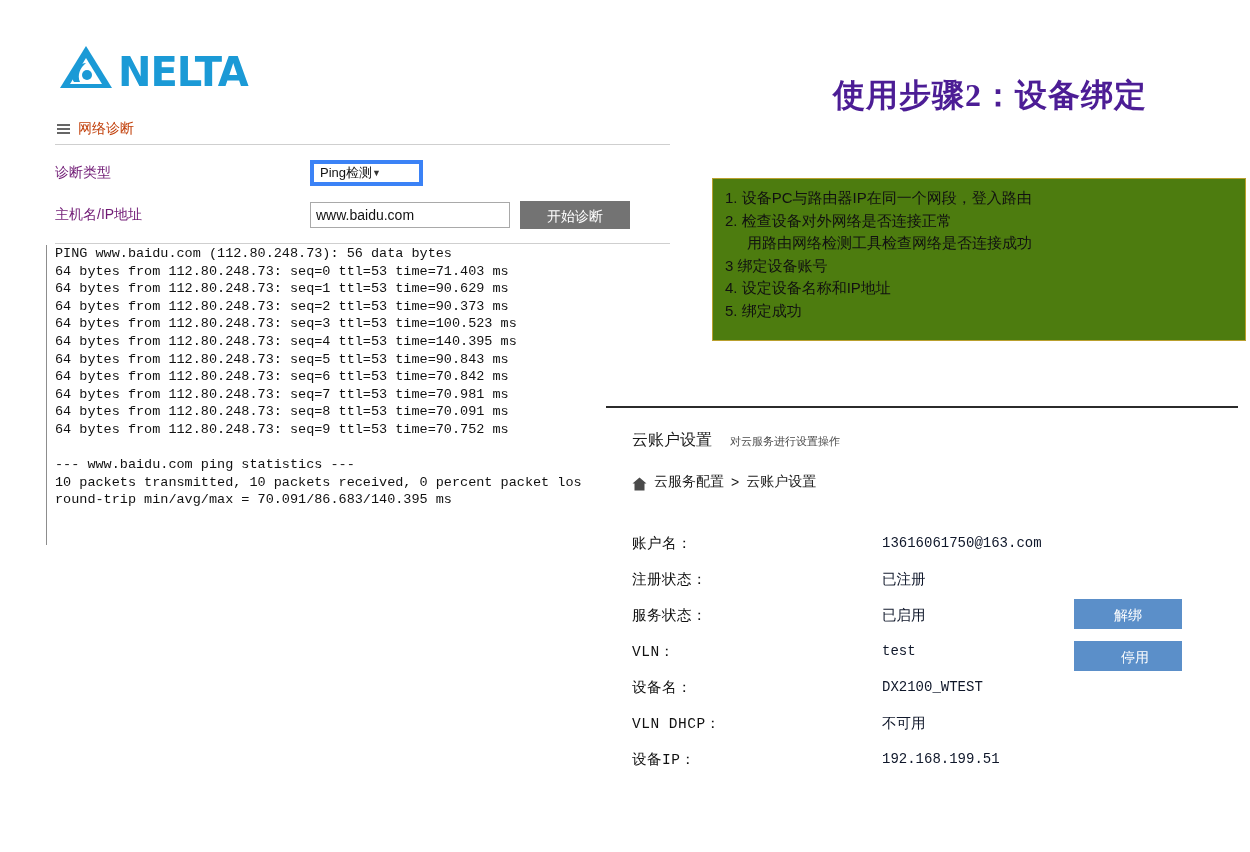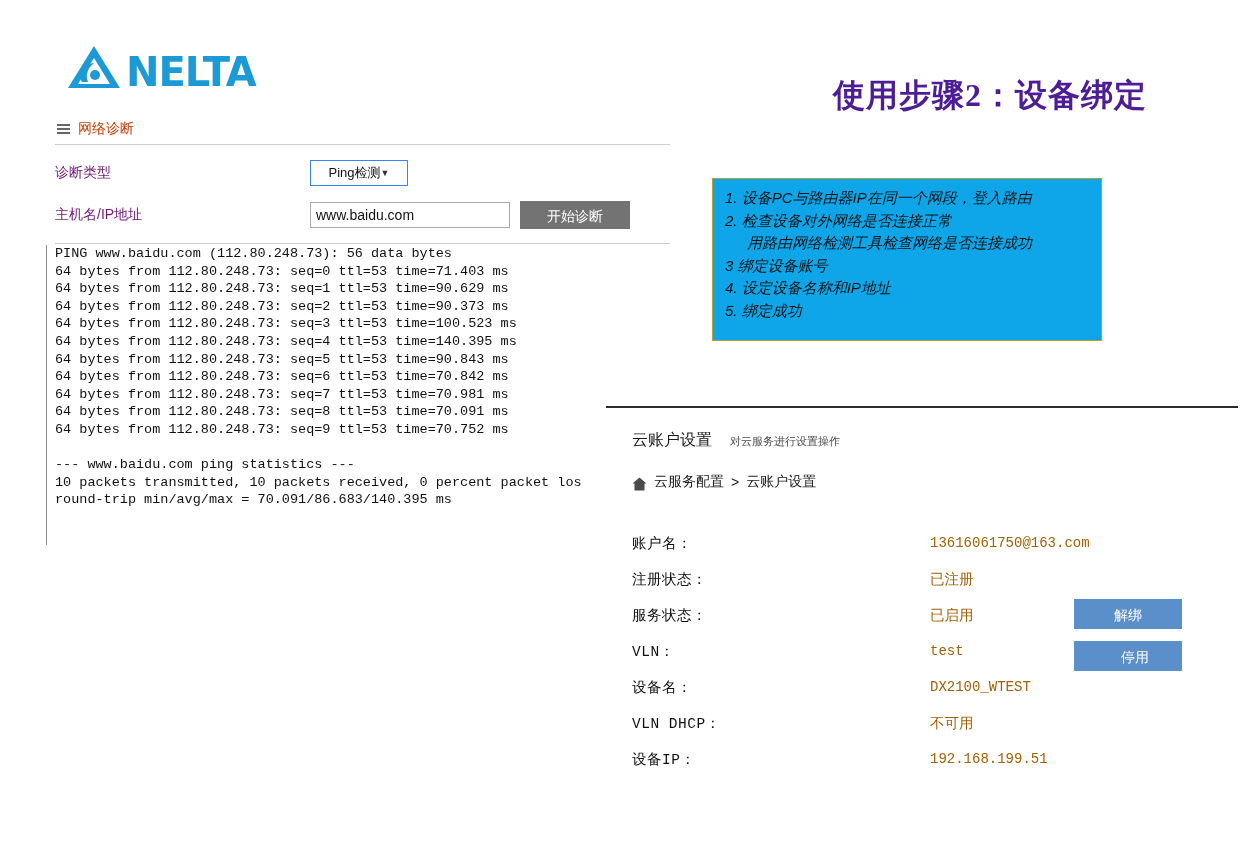--- a/index.html
+++ b/index.html
@@ -13,21 +13,21 @@
   #page {
     position: relative;
     width: 1250px;
     height: 852px;
     background: #ffffff;
   }
 
   
   #logo {
     position: absolute;
-    left: 64px;
+    left: 56px;
     top: 42px;
     width: 250px;
     height: 58px;
   }
   #logo svg { display: block; }
 
   
   #diag-panel {
     position: absolute;
     left: 55px;
@@ -71,30 +71,30 @@
     align-items: center;
     margin-bottom: 14px;
     height: 28px;
   }
   .form-label {
     width: 255px;
     font-size: 14px;
     color: #701a75;
   }
   .select-box {
-    width: 98px;
+    width: 113px;
     height: 26px;
-    border: 1px solid #3b82f6;
+    border: 4px solid #3b82f6;
     background: #ffffff;
     font-size: 13px;
     color: #111;
     display: flex;
     align-items: center;
     padding: 0 6px;
-    justify-content: center;
+    justify-content: flex-start;
   }
   .select-caret {
     font-size: 9px;
     color: #333;
     line-height: 1;
   }
   .text-input {
     width: 200px;
     height: 26px;
     border: 1px solid #a9a9a9;
@@ -152,26 +152,25 @@
     font-weight: bold;
     color: #4c1d95;
     letter-spacing: 1px;
   }
 
   
   #steps-box {
     position: absolute;
     left: 712px;
     top: 178px;
-    width: 390px;
+    width: 534px;
     height: 163px;
     border: 1px solid #b9a02e;
-    background: #0ea5e9;
+    background: #4d7c0f;
     padding: 8px 10px 0 12px;
-    font-style: italic;
   }
   .step-line {
     font-size: 15px;
     color: #111;
     line-height: 22.5px;
     white-space: nowrap;
     font-family: "Liberation Sans", sans-serif;
   }
   .step-sub {
     padding-left: 22px;
@@ -240,22 +239,21 @@
   .cfield .ck {
     width: 250px;
     font-family: "Liberation Mono", monospace;
     font-size: 14.5px;
     color: #111;
     letter-spacing: 0.5px;
   }
   .cfield .cv {
     font-family: "Liberation Mono", monospace;
     font-size: 14px;
-    color: #a16207;
-    margin-left: 48px;
+    color: #0f172a;
   }
   .cfield .cv.cjk {
     font-family: "Liberation Sans", sans-serif;
     font-size: 14.5px;
   }
   .side-btn {
     position: absolute;
     right: 58px;
     width: 108px;
     height: 30px;

